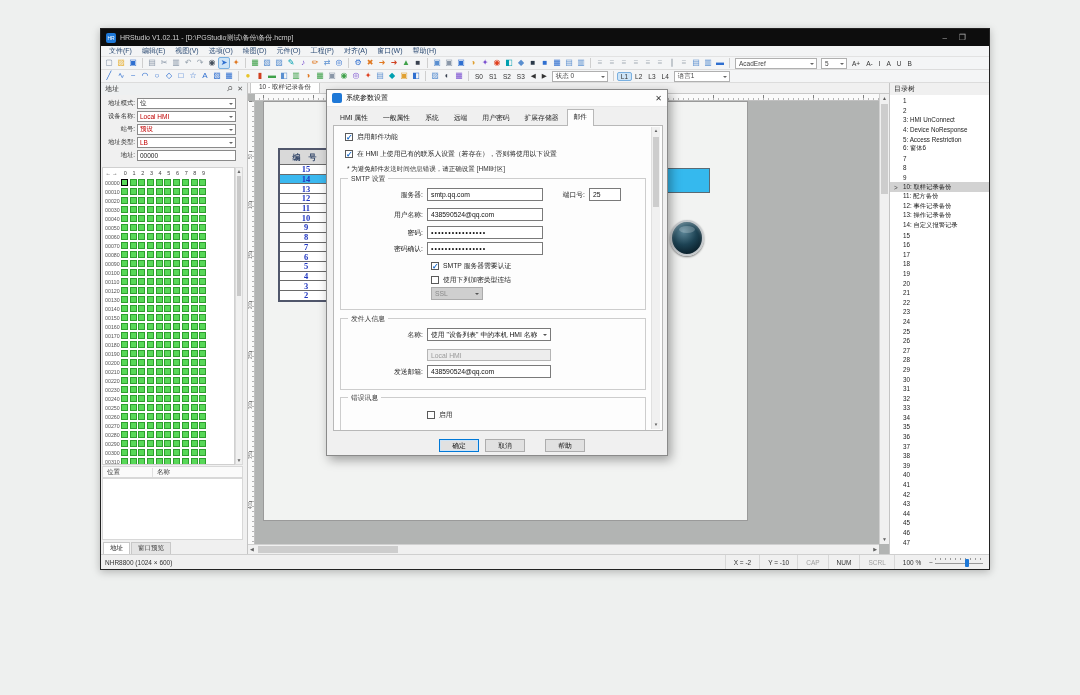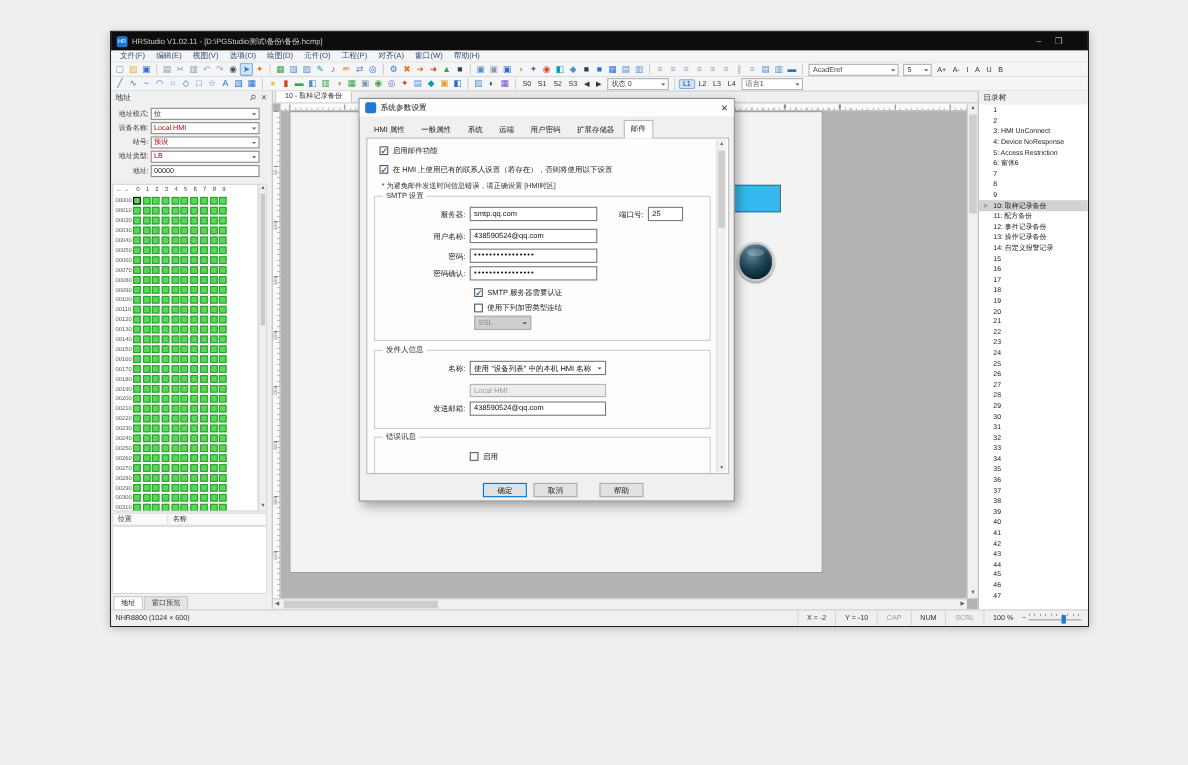--- a/index.html
+++ b/index.html
@@ -774,20 +774,37 @@
           <span class="rnum" style="top: 54px;">50</span>
           <span class="rnum" style="top: 104px;">100</span>
           <span class="rnum" style="top: 154px;">150</span>
           <span class="rnum" style="top: 204px;">200</span>
           <span class="rnum" style="top: 254px;">250</span>
           <span class="rnum" style="top: 304px;">300</span>
           <span class="rnum" style="top: 354px;">350</span>
           <span class="rnum" style="top: 404px;">400</span>
         </div>
       <div class="page">
+        <div class="num-table" id="num-table">
+            <div class="nt-hdr">编 号</div>
+            <div class="nt-row">15</div>
+            <div class="nt-row sel">14</div>
+            <div class="nt-row">13</div>
+            <div class="nt-row">12</div>
+            <div class="nt-row">11</div>
+            <div class="nt-row">10</div>
+            <div class="nt-row">9</div>
+            <div class="nt-row">8</div>
+            <div class="nt-row">7</div>
+            <div class="nt-row">6</div>
+            <div class="nt-row">5</div>
+            <div class="nt-row">4</div>
+            <div class="nt-row">3</div>
+            <div class="nt-row">2</div>
+          </div>
         <div class="blue-rect"></div>
         <div class="sphere"></div>
       </div>
       <div class="h-scroll">
         <span class="sc-arr" style="left:2px;top:0">◀</span>
         <span class="thumb"></span>
         <span class="sc-arr" style="right:2px;top:0">▶</span>
       </div>
       <div class="v-scroll">
         <span class="sc-arr" style="left:2px;top:0">▲</span>

